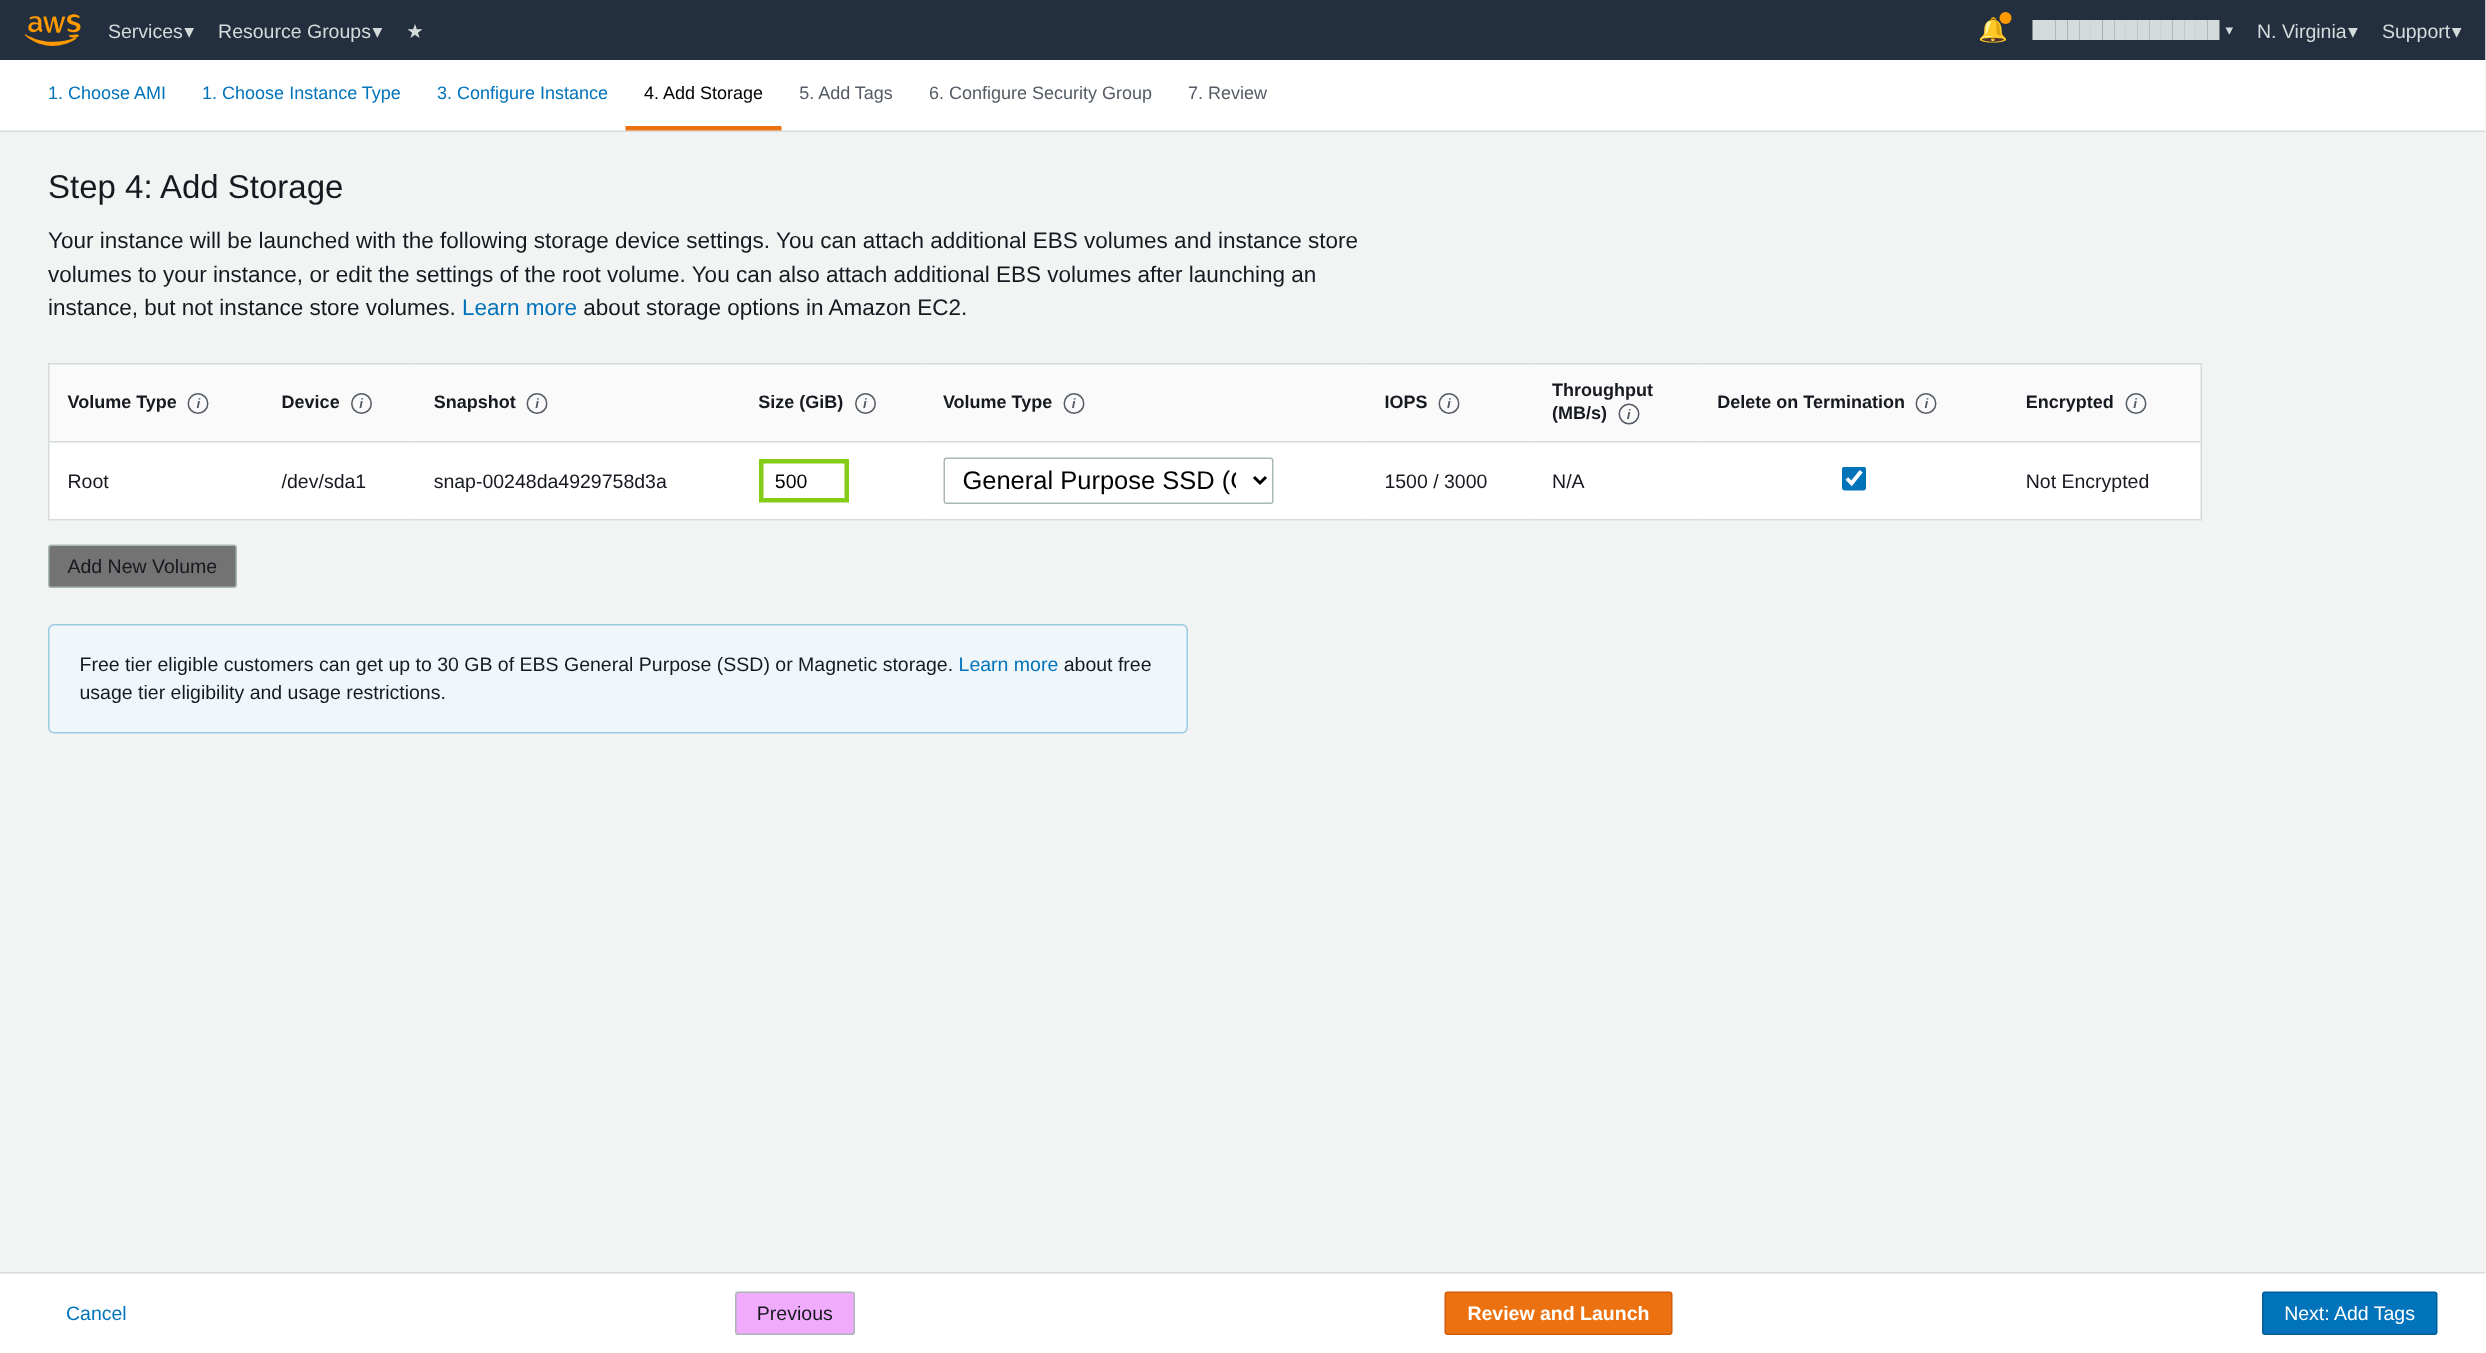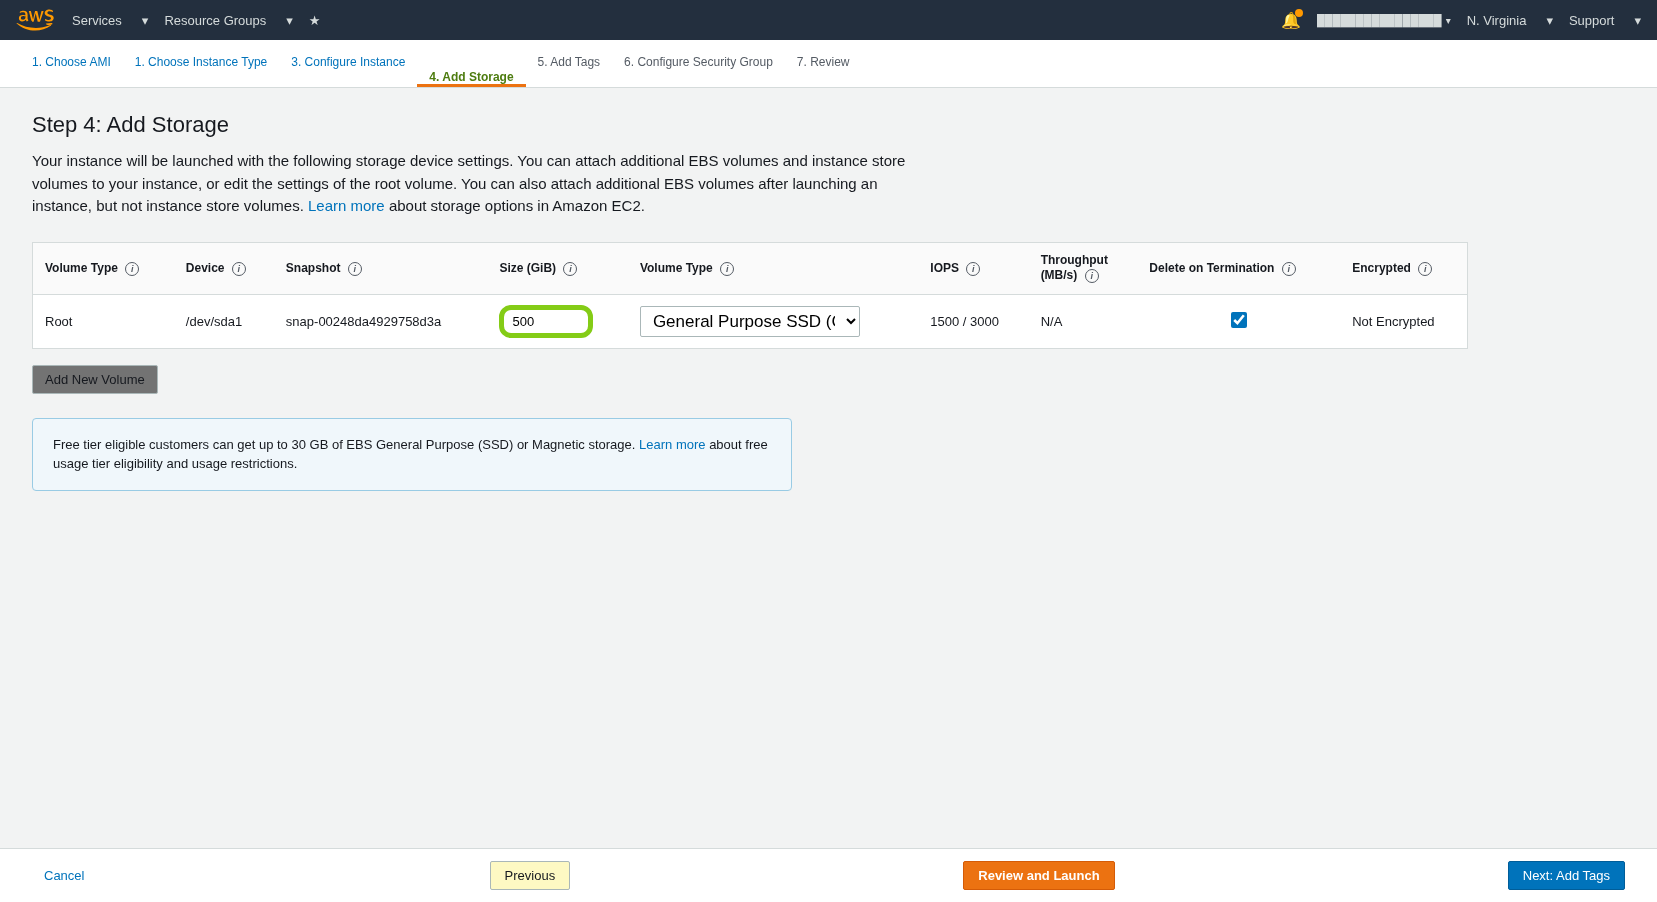--- a/index.html
+++ b/index.html
@@ -17,21 +17,21 @@
     .aws-logo {
       display: flex;
       align-items: center;
       gap: 4px;
     }
     .nav-link {
       color: #d5dbdb;
       font-size: 13px;
       display: flex;
       align-items: center;
-      gap: 20px;
+      gap: 1px;
       cursor: pointer;
       white-space: nowrap;
     }
     .nav-spacer { flex: 1; }
     .nav-right {
       display: flex;
       align-items: center;
       gap: 16px;
     }
     .bell-dot {
@@ -64,24 +64,23 @@
       align-items: center;
       padding: 0 12px;
       height: 100%;
       font-size: 12px;
       color: #545b64;
       cursor: pointer;
       border-bottom: 3px solid transparent;
       white-space: nowrap;
     }
     .wizard-step.active {
-      color: #4d7c0f;
+      color: #000000;
       border-bottom-color: #ec7211;
-      font-weight: 700;
-      align-items: flex-end;
+      font-weight: 400;
     }
     .wizard-step.completed {
       color: #0073bb;
     }
 
     
     .main-content {
       padding: 24px 32px;
       max-width: 1500px;
     }
@@ -139,23 +138,23 @@
       color: #545b64;
       margin-left: 4px;
       cursor: pointer;
       font-style: italic;
       font-weight: bold;
     }
     .th-multi-line {
       line-height: 1.3;
     }
     .size-input {
-      width: 94px;
-      border: 5px solid #84cc16;
-      border-radius: 12px;
+      width: 60px;
+      border: 3px solid #84cc16;
+      border-radius: 0;
       padding: 4px 8px;
       font-size: 13px;
     }
     .volume-type-select {
       width: 220px;
       border: 1px solid #aab7b8;
       border-radius: 2px;
       padding: 4px 8px;
       font-size: 17px;
       background: #fff;
@@ -209,21 +208,21 @@
     }
     .btn-cancel {
       background: none;
       border: none;
       color: #0073bb;
       font-size: 13px;
       cursor: pointer;
       padding: 6px 12px;
     }
     .btn-secondary {
-      background: #fef9c3;
+      background: #f0abfc;
       border: 1px solid #aab7b8;
       border-radius: 2px;
       padding: 6px 14px;
       font-size: 13px;
       color: #16191f;
       cursor: pointer;
     }
     .btn-primary {
       background: #ec7211;
       border: 1px solid #d45b07;

